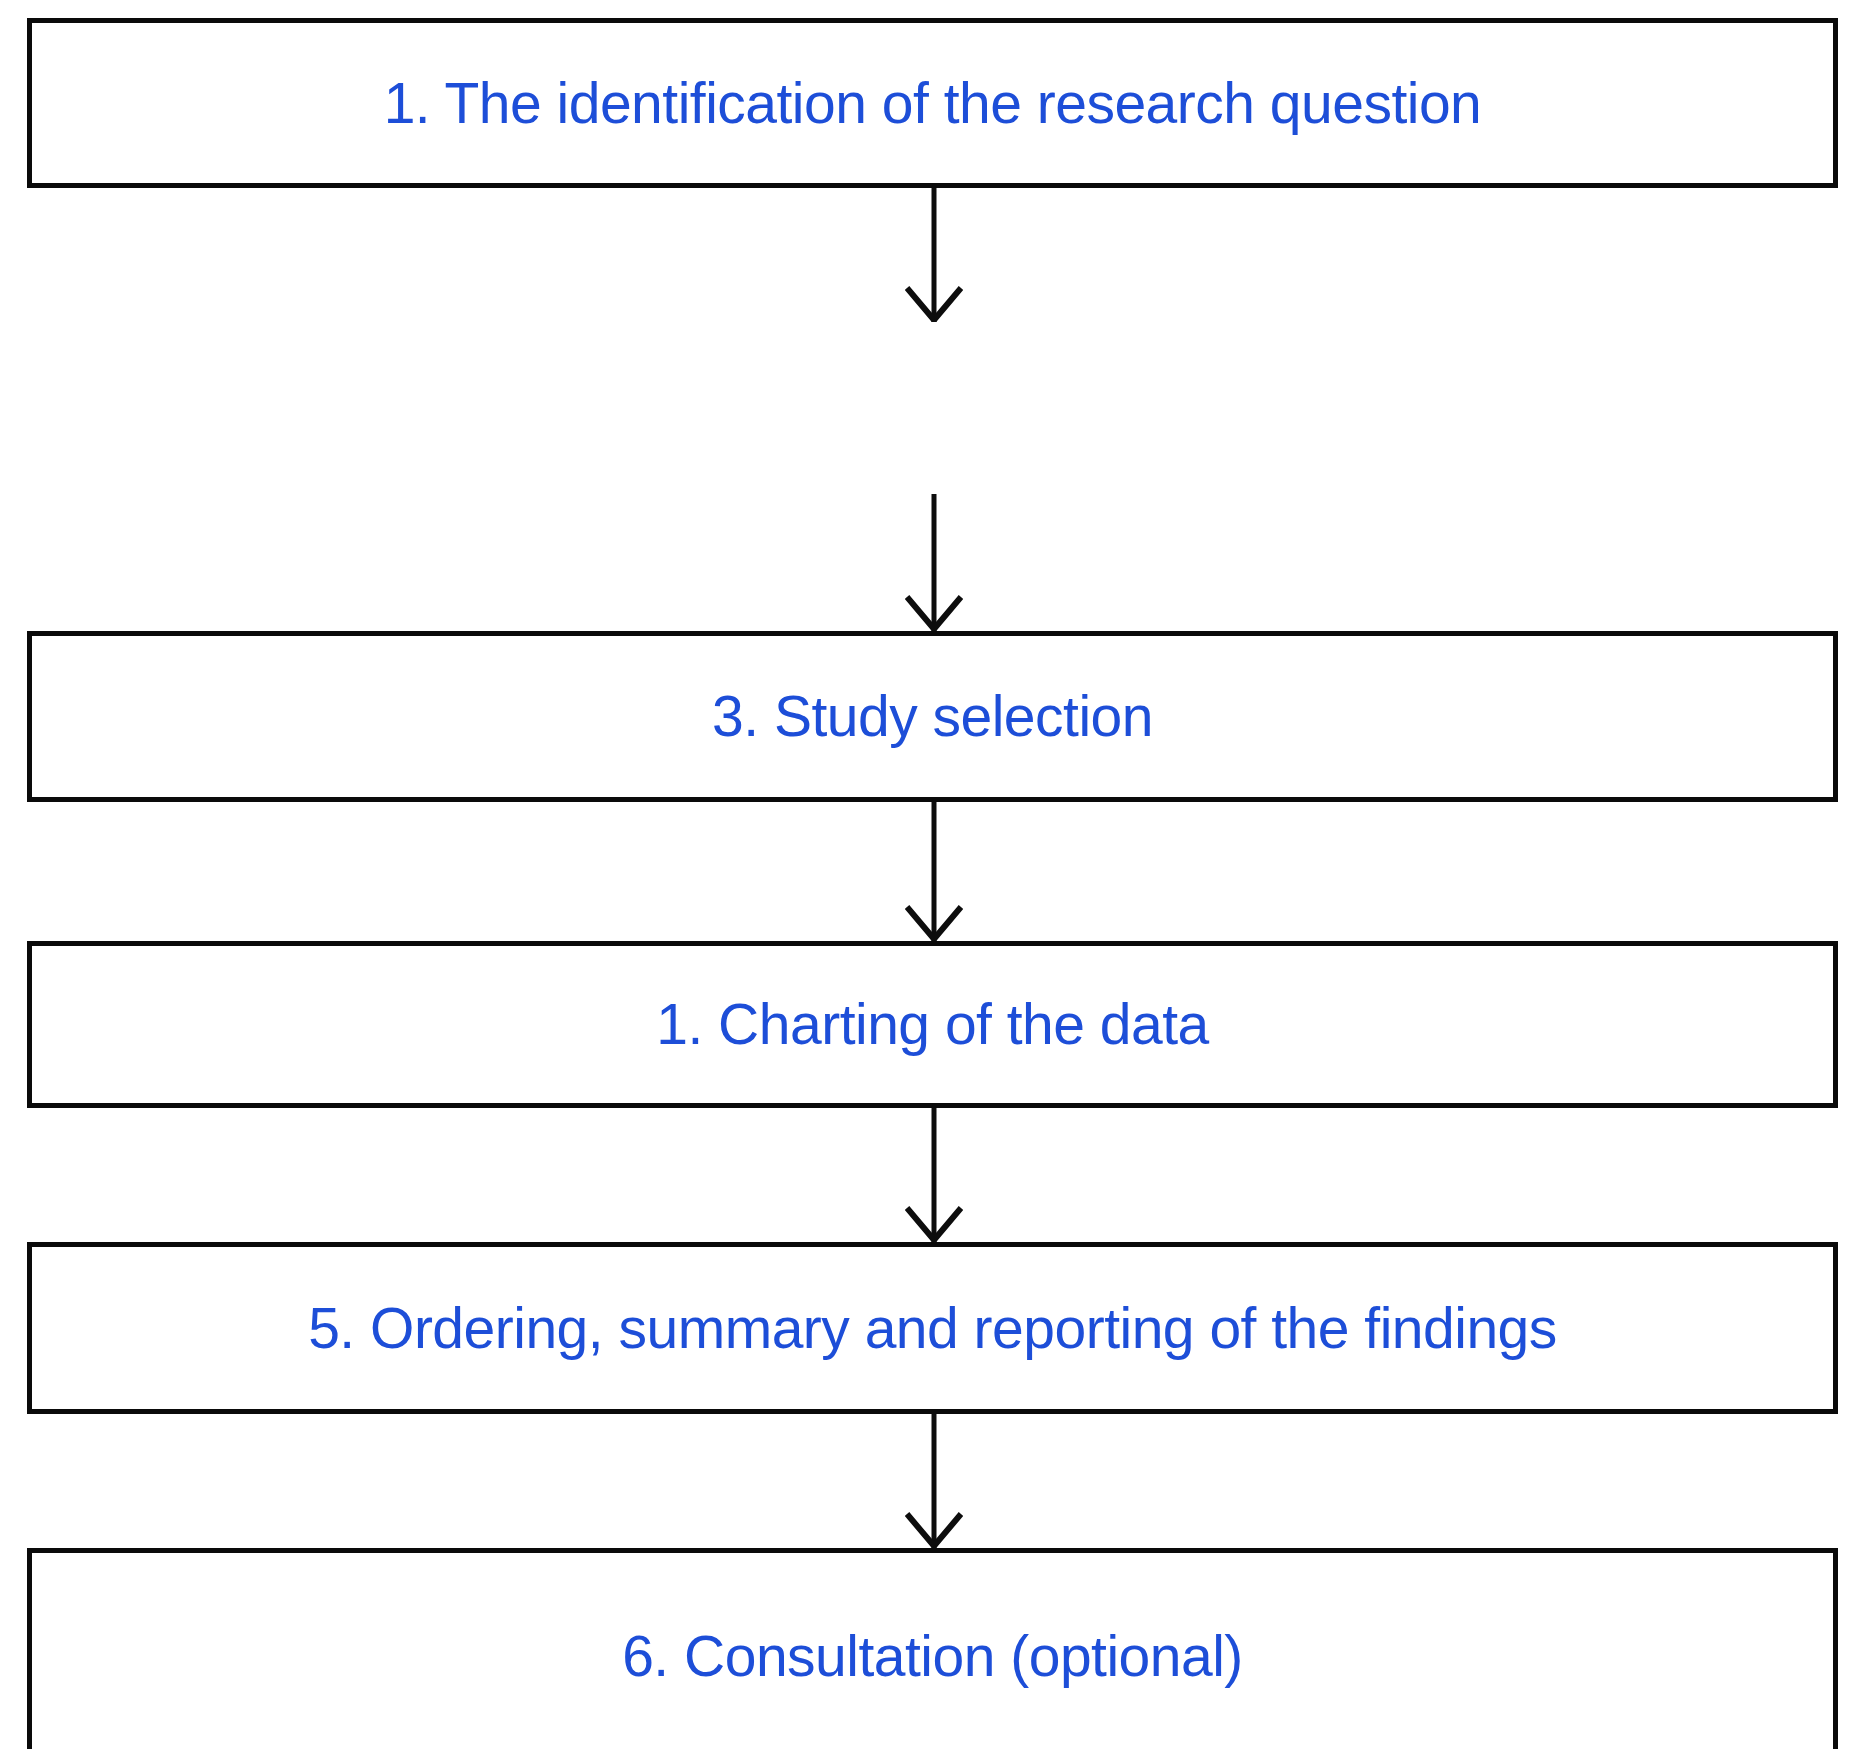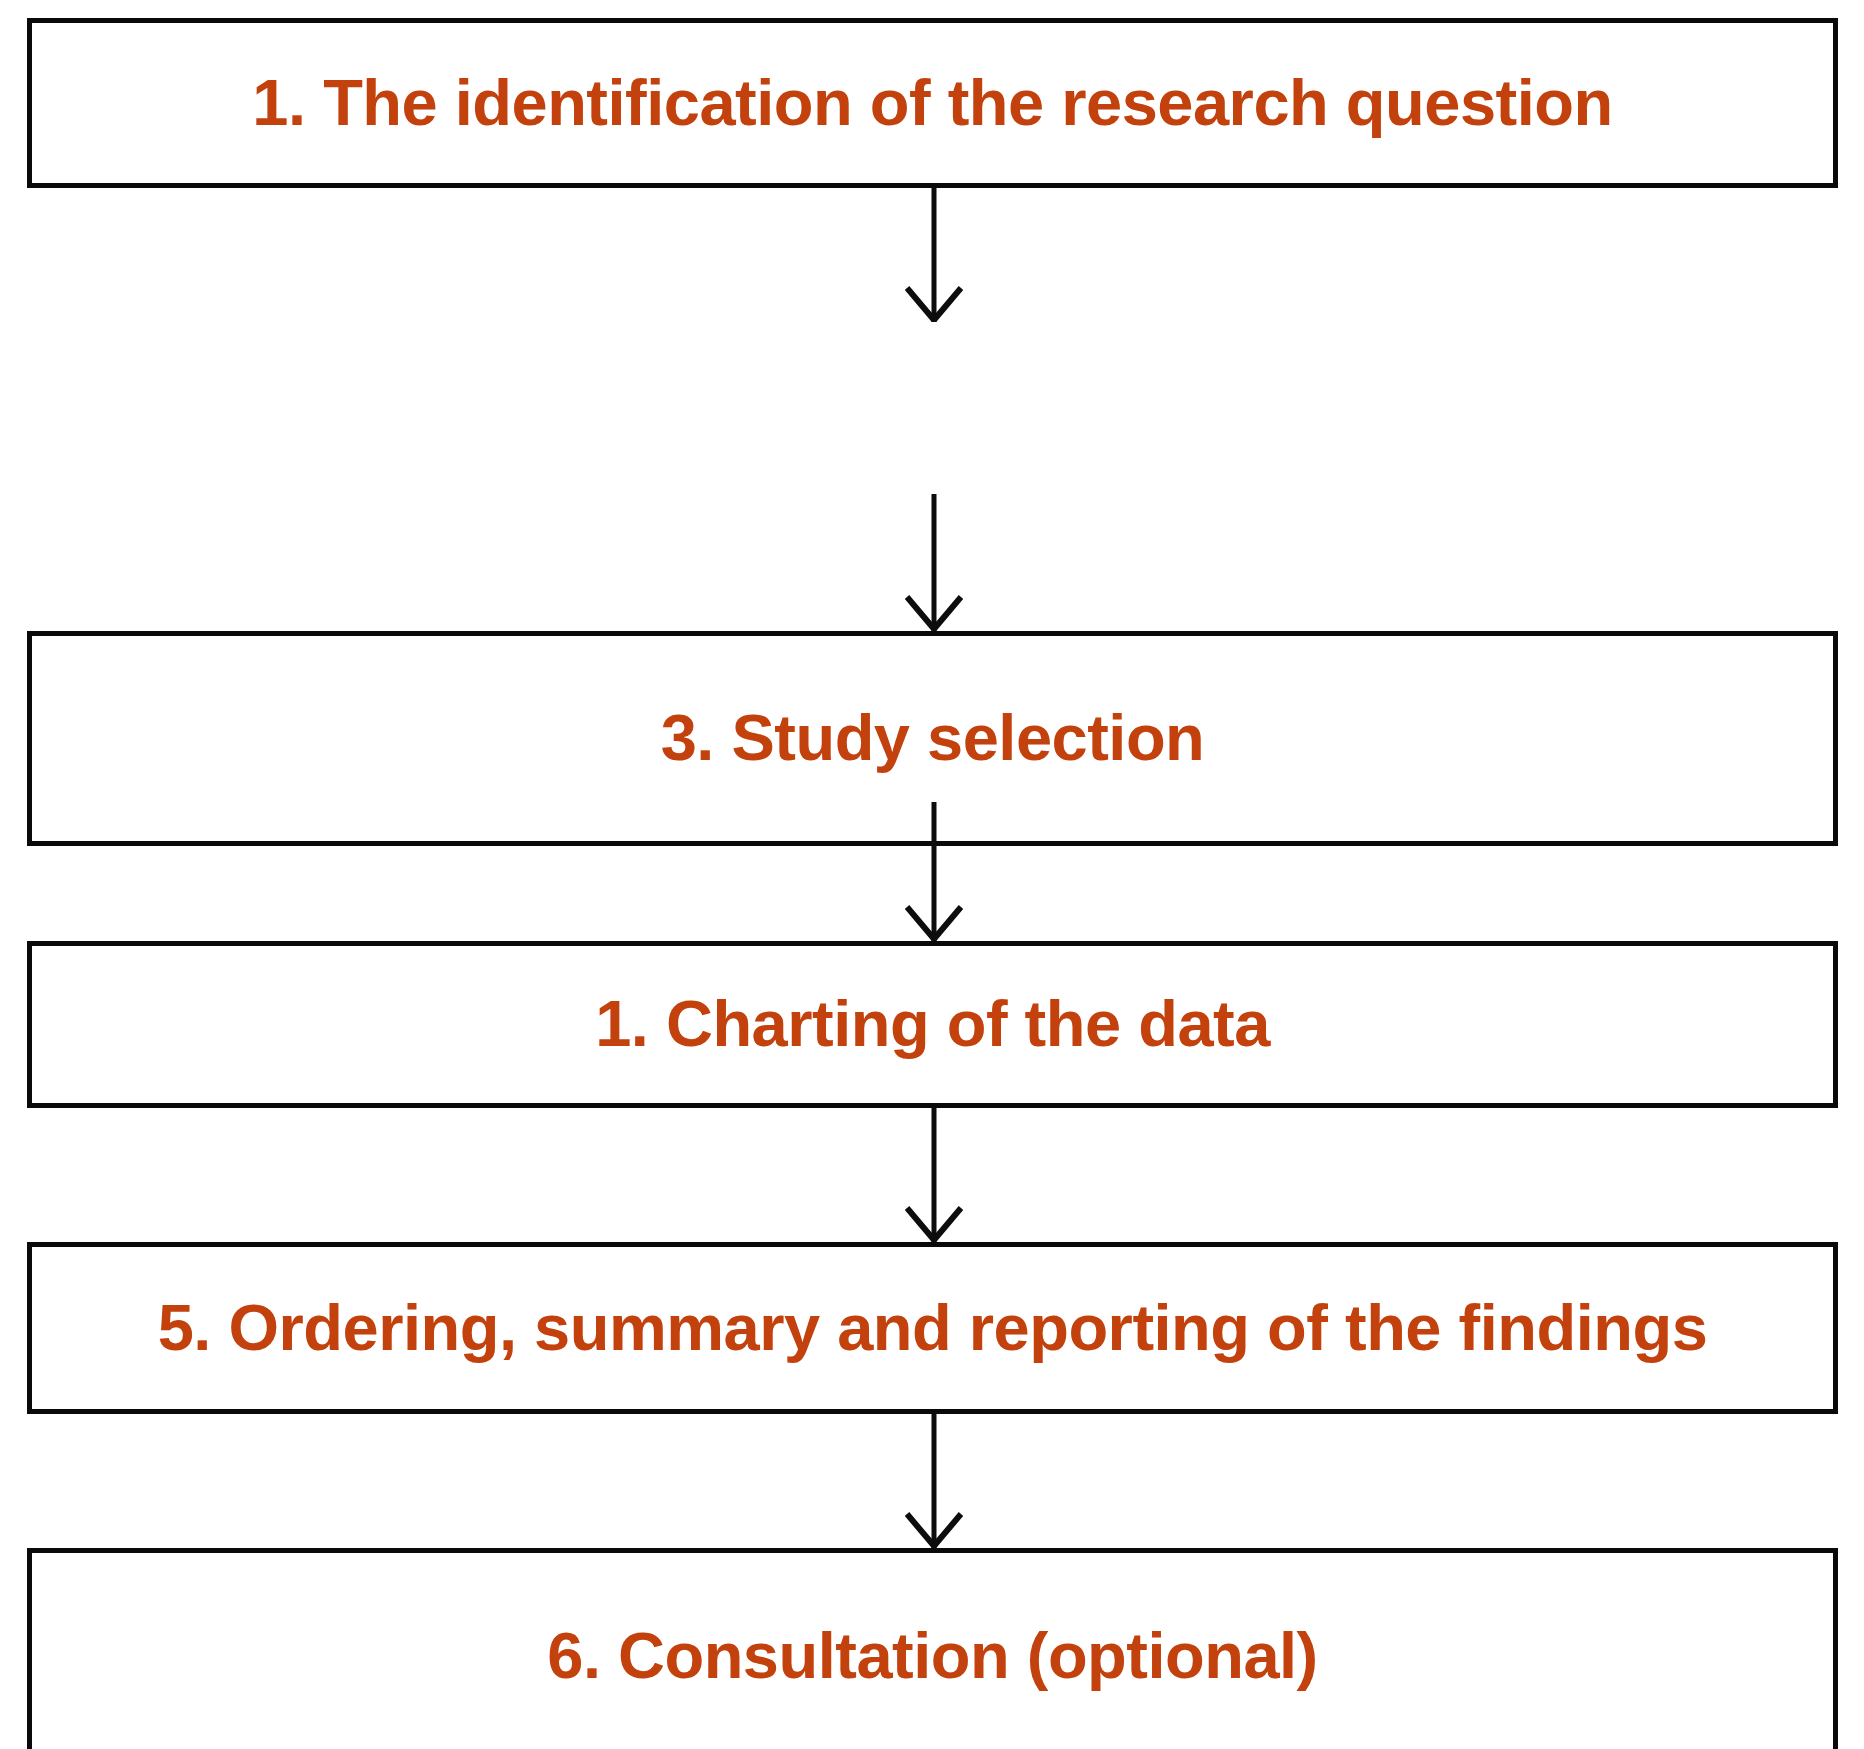--- a/index.html
+++ b/index.html
@@ -24,43 +24,43 @@
     width: 1811px;
     box-sizing: border-box;
     border: 5px solid #0a0a0a;
     background: #ffffff;
     display: flex;
     align-items: center;
     justify-content: center;
   }
   .flow-step-label {
     font-family: "Liberation Sans", sans-serif;
-    font-size: 65px;
+    font-size: 57px;
     line-height: 1.06;
-    color: #c2410c;
+    color: #1d4ed8;
     letter-spacing: -0.5px;
     text-align: center;
     white-space: nowrap;
-    font-weight: 700;
+    font-weight: 400;
   }
   .flow-arrow {
     position: absolute;
     left: 905px;
     width: 58px;
     overflow: visible;
   }
   .flow-arrow svg {
     display: block;
     width: 100%;
     height: 100%;
   }
   
   .step-1 { top: 18px;   height: 170px; }
   .step-2 { top: 322px;  height: 172px; }
-  .step-3 { top: 631px;  height: 215px; }
+  .step-3 { top: 631px;  height: 171px; }
   .step-4 { top: 941px;  height: 167px; }
   .step-5 { top: 1242px; height: 172px; }
   .step-6 { top: 1548px; height: 216px; }
 
   .arrow-1 { top: 188px;  height: 134px; }
   .arrow-2 { top: 494px;  height: 137px; }
   .arrow-3 { top: 802px;  height: 139px; }
   .arrow-4 { top: 1108px; height: 134px; }
   .arrow-5 { top: 1414px; height: 134px; }
 </style>

